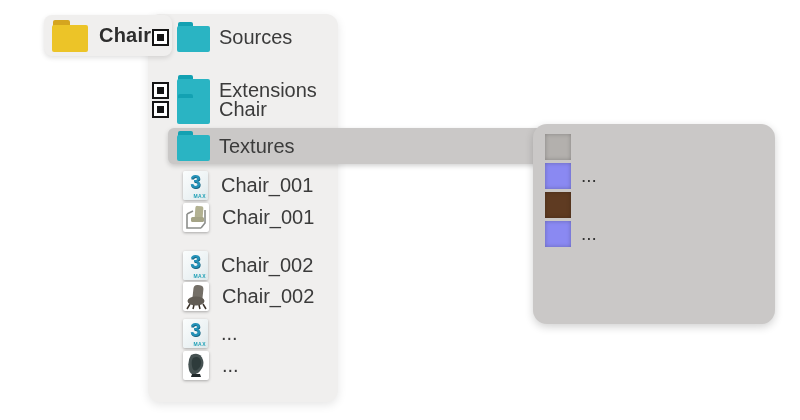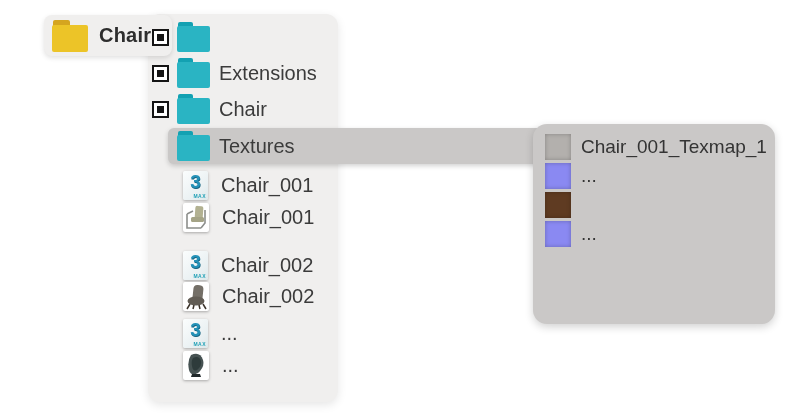--- a/index.html
+++ b/index.html
@@ -115,23 +115,24 @@
 </div>
 
 <div class="abs tree-row" style="top:19px">
   <span class="checkbox">
       <span class="inner"></span>
     </span>
   <div class="folder teal">
       <div class="tab"></div>
       <div class="body"></div>
     </div>
-</div>
-
-<div class="abs tree-row" style="top:55px">
+  <span class="row-label">Sources</span>
+</div>
+
+<div class="abs tree-row" style="top:72px">
   <span class="checkbox">
       <span class="inner"></span>
     </span>
   <div class="folder teal">
       <div class="tab"></div>
       <div class="body"></div>
     </div>
   <span class="row-label">Extensions</span>
 </div>
 
@@ -208,21 +209,20 @@
       <path d="M9 6 Q15 3 17 9 Q18 14 13 18 Q9 20 8 14 Q7 9 9 6 Z" fill="#2e3b3b"></path>
       <path d="M8 22 L16 22 L17 25 L7 25 Z" fill="#20282a"></path>
     </svg>
   </div>
   <span class="row-label">...</span>
 </div>
 
 <div class="abs textures-panel">
   <div class="tex-row">
     <span class="swatch" style="background-color: rgb(179, 176, 173);"></span>
-    <span class="row-label">Chair_001_Texmap_1</span>
   </div>
   <div class="tex-row">
     <span class="swatch" style="background-color: rgb(138, 137, 242);"></span>
     <span class="row-label">...</span>
   </div>
   <div class="tex-row">
     <span class="swatch" style="background-color: rgb(95, 59, 34);"></span>
   </div>
   <div class="tex-row">
     <span class="swatch" style="background-color: rgb(138, 137, 242);"></span>

